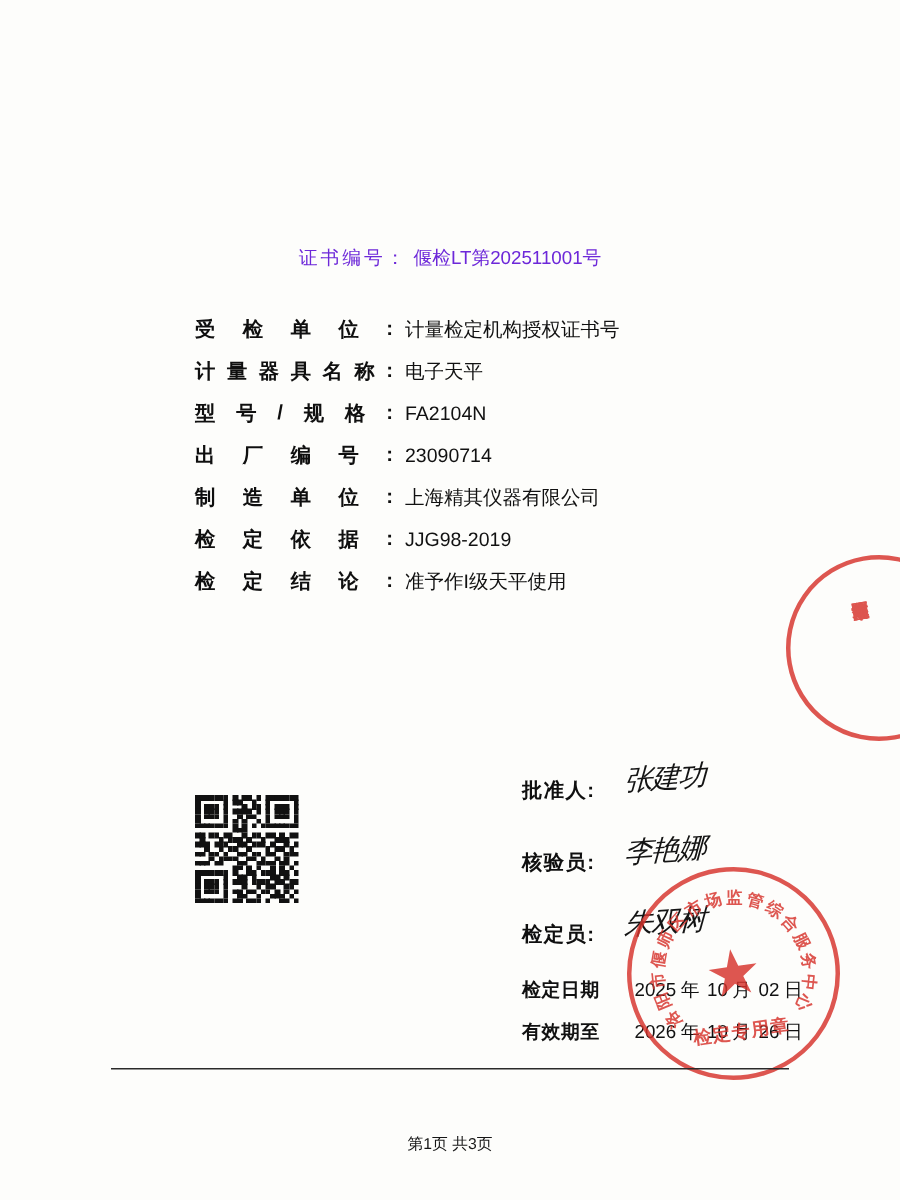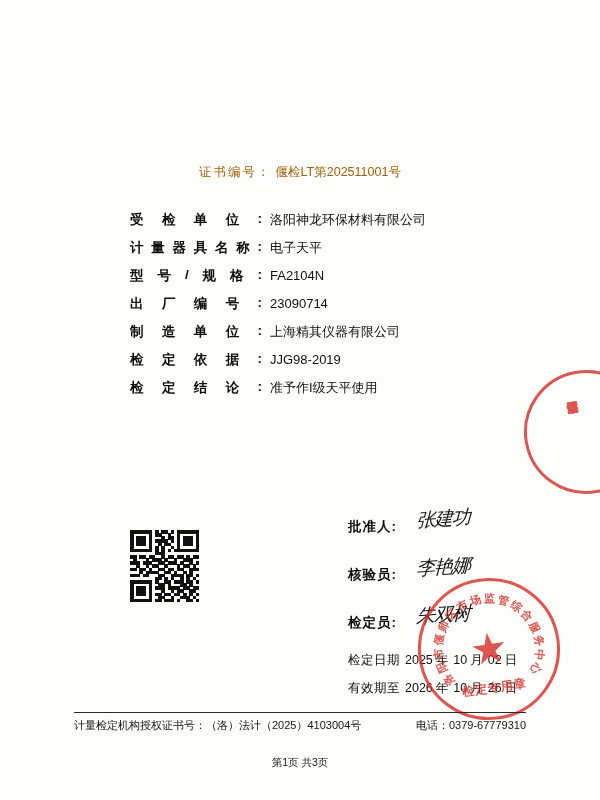--- a/index.html
+++ b/index.html
@@ -50,21 +50,21 @@
   }
 
   
   .cert-no-row {
     position: absolute;
     top: 164px;
     left: 0;
     width: 600px;
     text-align: center;
     font-size: 12.5px;
-    color: #a16207;
+    color: #6d28d9;
   }
   .cert-no-row .lbl {
     letter-spacing: 2px;
   }
   .cert-no-row .val {
     margin-left: 4px;
   }
 
   
   .fields {
@@ -149,23 +149,23 @@
     font-size: 12.5px;
     color: #111;
   }
   .date-row {
     display: flex;
     align-items: baseline;
     height: 28px;
     white-space: nowrap;
   }
   .date-label {
-    font-weight: normal;
+    font-weight: bold;
     letter-spacing: 0.5px;
-    margin-right: 2px;
+    margin-right: 20px;
   }
   .date-num { margin: 0 3px; }
   .date-unit { margin-right: 2px; }
 
   
   .footer-sep {
     position: absolute;
     left: 74px;
     top: 712px;
     width: 452px;
@@ -280,21 +280,21 @@
 
   <div class="fields">
     <div class="field-row">
       <div class="field-label">
         <span class="ch">受</span>
           <span class="ch">检</span>
           <span class="ch">单</span>
           <span class="ch">位</span>
           <span class="ch">:</span>
       </div>
-      <div class="field-value">洛阳神龙环保材料有限公司</div>
+      <div class="field-value">计量检定机构授权证书号</div>
     </div>
     <div class="field-row">
       <div class="field-label">
         <span class="ch">计</span>
           <span class="ch">量</span>
           <span class="ch">器</span>
           <span class="ch">具</span>
           <span class="ch">名</span>
           <span class="ch">称</span>
           <span class="ch">:</span>
@@ -693,20 +693,16 @@
         <span style="transform: rotate(-2deg) translate(52px) rotate(90deg) translate(-5px, -6px);">务</span>
         <span style="transform: rotate(14deg) translate(52px) rotate(90deg) translate(-5px, -6px);">中</span>
         <span style="transform: rotate(30deg) translate(52px) rotate(90deg) translate(-5px, -6px);">心</span>
       </div>
     <div class="star">★</div>
     <div class="seal-bottom-text">检定专用章</div>
   </div>
 
   <div class="footer-sep"></div>
   <div class="footer">
-    <div class="footer-row">
-      <span class="footer-left">计量检定机构授权证书号：（洛）法计（2025）4103004号</span>
-      <span class="footer-right">电话：0379-67779310</span>
-    </div>
   </div>
   <div class="page-no">第1页  共3页</div>
 
 </div>
 
 </body></html>

